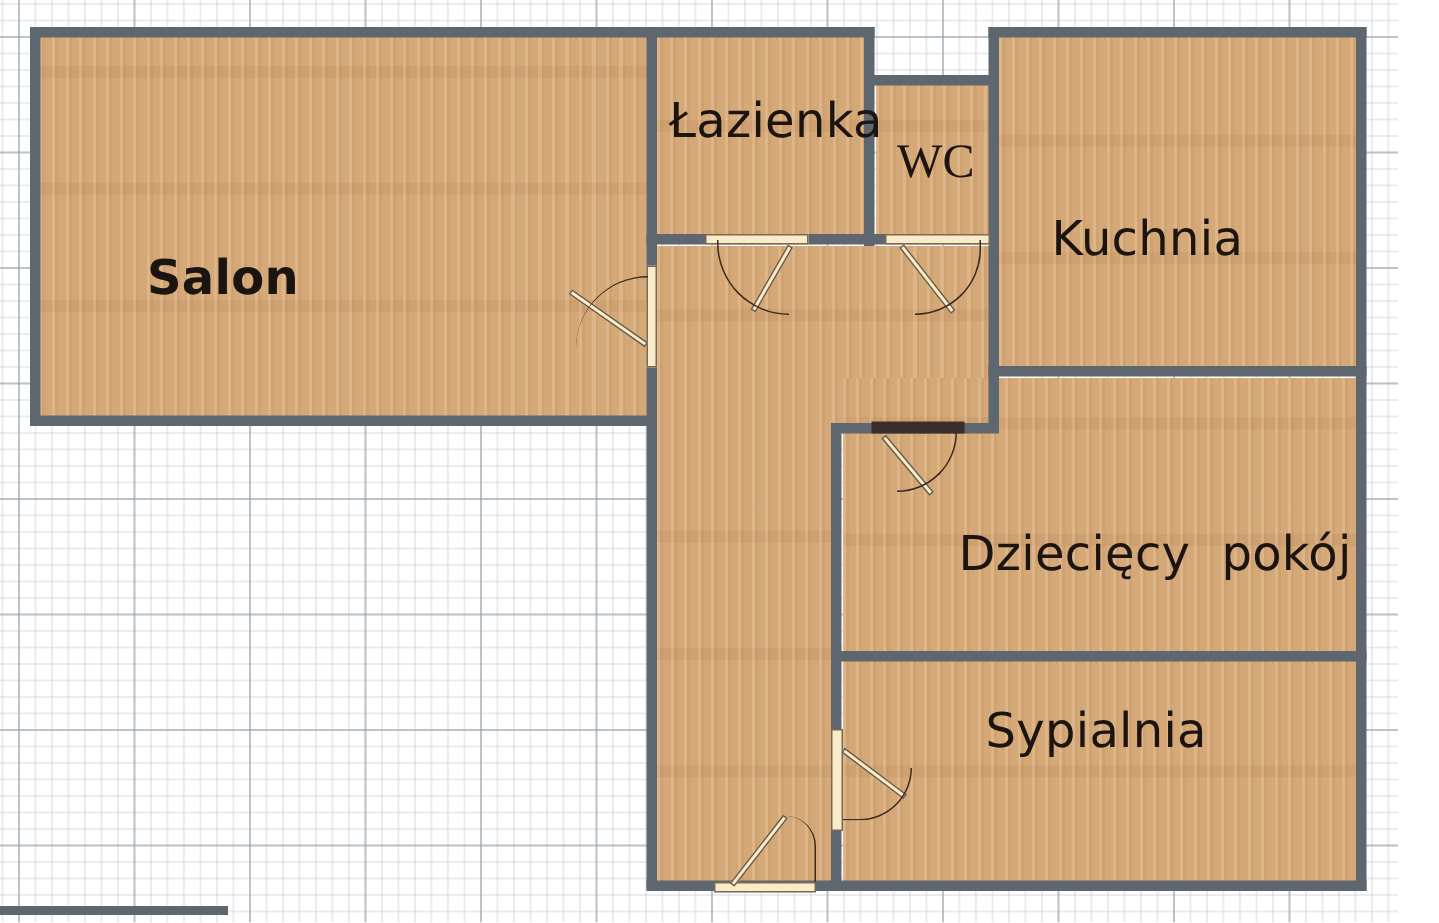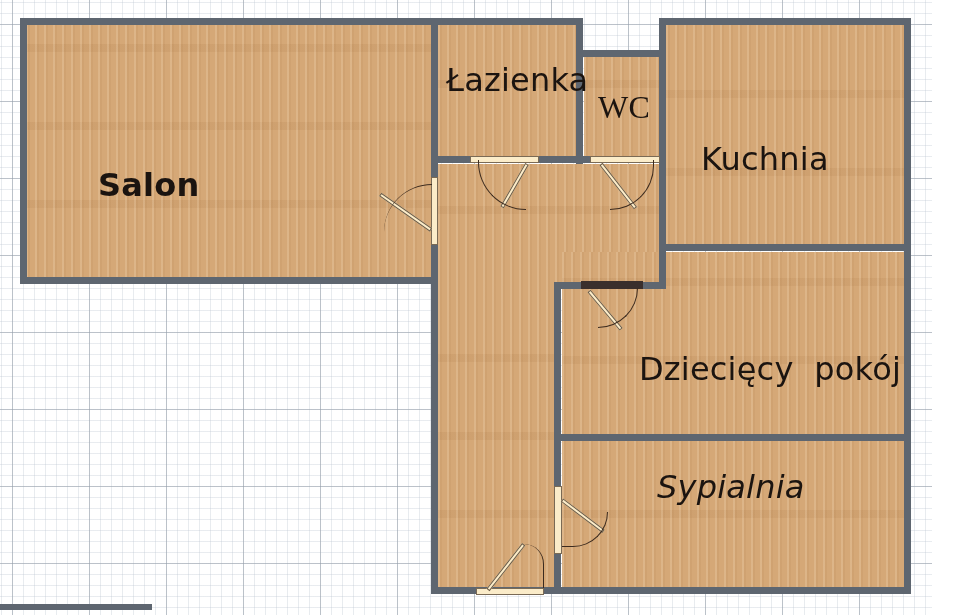--- a/index.html
+++ b/index.html
@@ -95,13 +95,13 @@
 
 <div class="door-leaf" style="left:476px;top:588px;width:68px;height:7px;"></div>
 <div class="door-panel" style="left:488px;top:588px;width:58px;transform:rotate(-52deg);"></div>
 <div class="arc" style="left:524px;top:544px;width:20px;height:44px;border-width:0 1px 0 0;border-radius:0 44px 0 0;"></div>
 
 <div class="room-label" style="left:98px;top:166px;font-weight:bold;">Salon</div>
 <div class="room-label" style="left:446px;top:61px;">Łazienka</div>
 <div class="room-label" style="left:598px;top:89px;font-family:Liberation Serif, serif;">WC</div>
 <div class="room-label" style="left:701px;top:140px;">Kuchnia</div>
 <div class="room-label" style="left:611px;top:350px;white-space:pre;margin-left:28px;">Dziecięcy  pokój</div>
-<div class="room-label" style="left:657px;top:468px;font-style:italic;">Sypialnia</div>
+<div class="room-label" style="left:657px;top:468px;">Sypialnia</div>
 
 </body></html>

